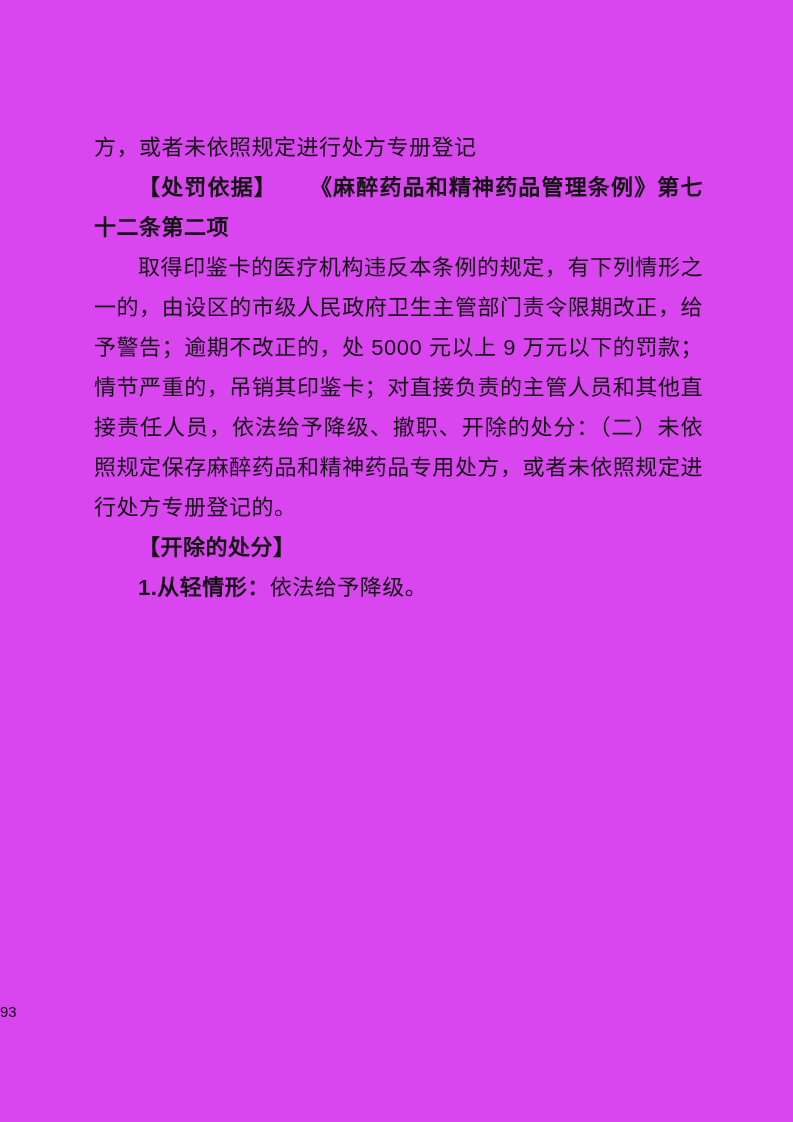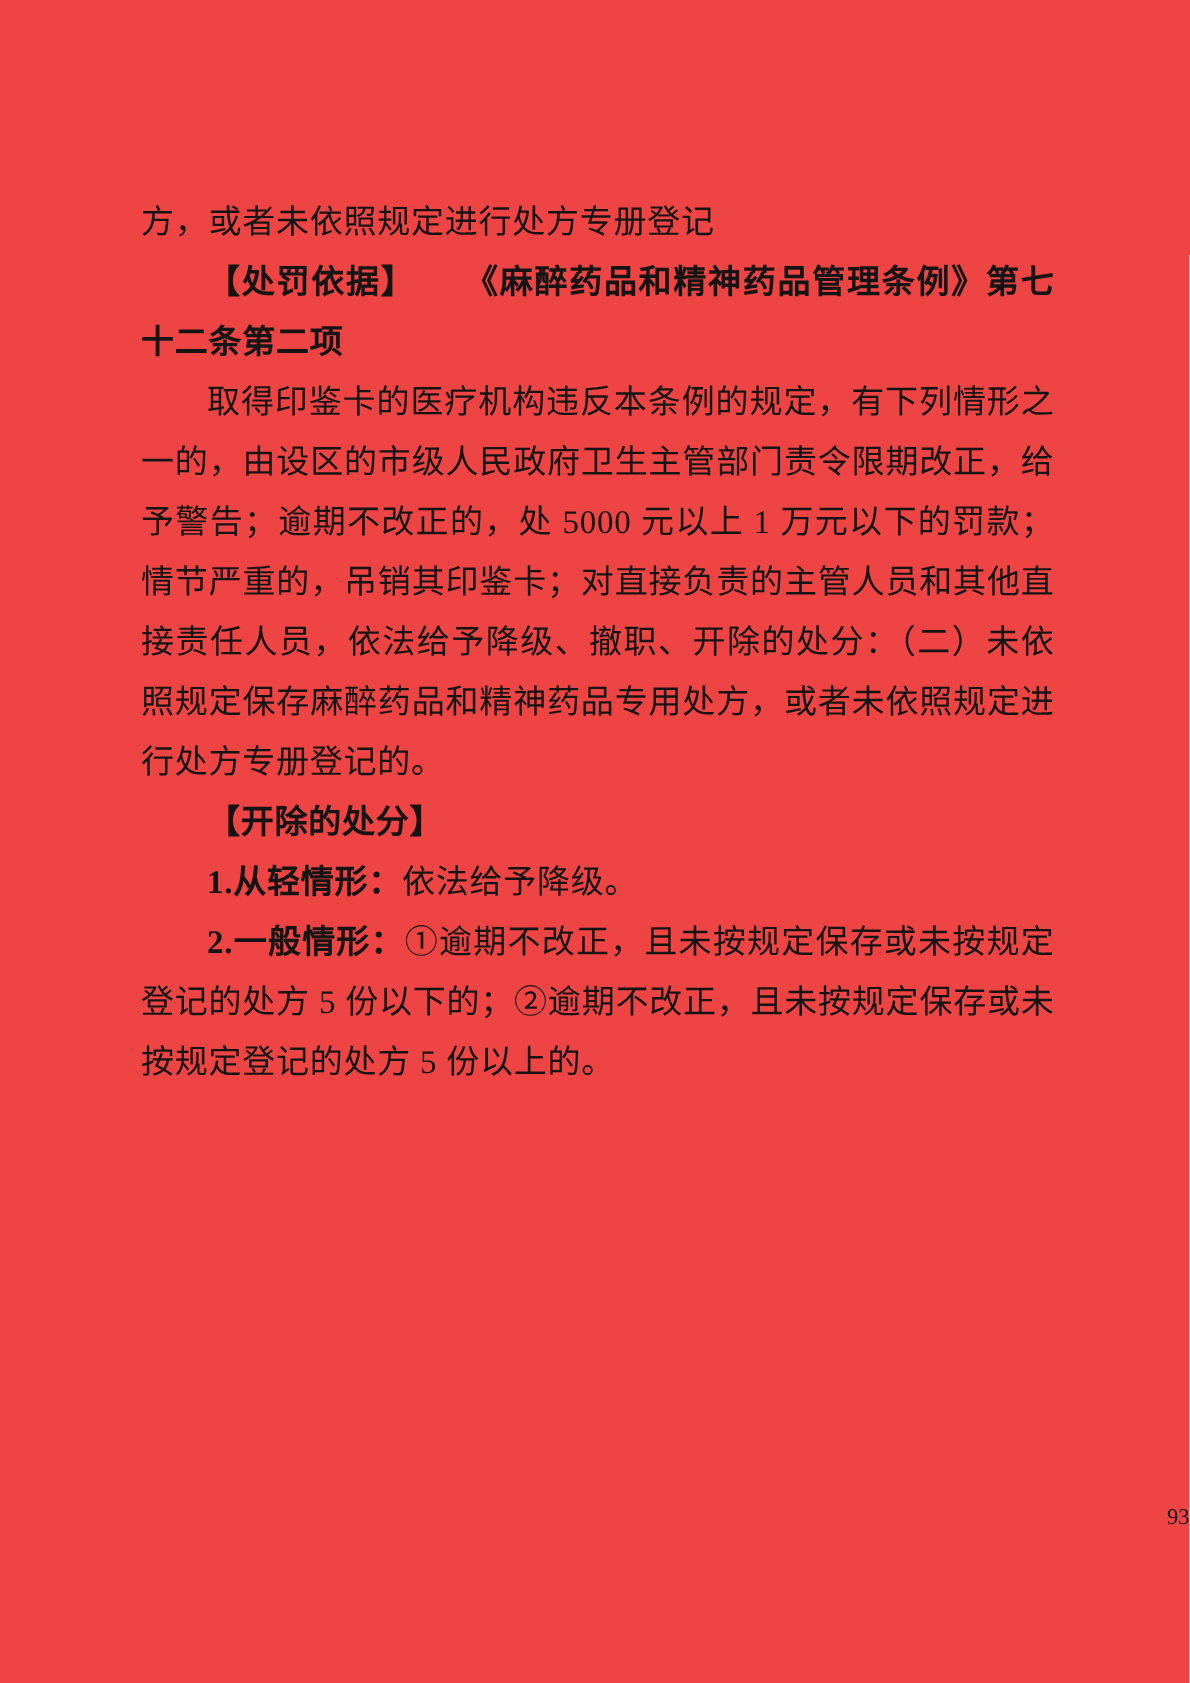--- a/index.html
+++ b/index.html
@@ -4,23 +4,23 @@
 <style>
   html, body {
     margin: 0;
     padding: 0;
     background: #ffffff;
   }
   .page {
     position: relative;
     width: 793px;
     height: 1122px;
-    background: #ef4444;
+    background: #d946ef;
     overflow: hidden;
-    font-family: Liberation Serif, serif;
+    font-family: Liberation Sans, sans-serif;
     color: #141414;
   }
   .content {
     position: absolute;
     left: 94px;
     top: 128px;
     width: 609px;
     font-size: 22px;
     line-height: 40px;
     text-align: justify;
@@ -40,56 +40,53 @@
     font-weight: bold;
   }
   .law-gap {
     margin-right: 44px;
   }
   .footer {
     position: absolute;
     top: 1002px;
     left: 0;
     width: 100%;
-    text-align: right;
+    text-align: left;
     font-size: 15px;
     line-height: 20px;
     color: #141414;
   }
 </style>
 </head>
 <body>
 
 <div class="page">
   <div class="content">
 
     <p>
       <span>方，或者未依照规定进行处方专册登记</span>
     </p>
 
     <p class="indent bold">
       <span class="label law-gap">【处罚依据】</span><span>《麻醉药品和精神药品管理条例》第七十二条第二项</span>
     </p>
 
     <p class="indent">
-      <span>取得印鉴卡的医疗机构违反本条例的规定，有下列情形之一的，由设区的市级人民政府卫生主管部门责令限期改正，给予警告；逾期不改正的，处 5000 元以上 1 万元以下的罚款；情节严重的，吊销其印鉴卡；对直接负责的主管人员和其他直接责任人员，依法给予降级、撤职、开除的处分：（二）未依照规定保存麻醉药品和精神药品专用处方，或者未依照规定进行处方专册登记的。</span>
+      <span>取得印鉴卡的医疗机构违反本条例的规定，有下列情形之一的，由设区的市级人民政府卫生主管部门责令限期改正，给予警告；逾期不改正的，处 5000 元以上 9 万元以下的罚款；情节严重的，吊销其印鉴卡；对直接负责的主管人员和其他直接责任人员，依法给予降级、撤职、开除的处分：（二）未依照规定保存麻醉药品和精神药品专用处方，或者未依照规定进行处方专册登记的。</span>
     </p>
 
     <p class="indent bold">
       <span>【开除的处分】</span>
     </p>
 
     <p class="indent">
       <span class="label">1.从轻情形：</span><span>依法给予降级。</span>
     </p>
 
 
-    <p class="indent">
-      <span class="label">2.一般情形：</span><span>①逾期不改正，且未按规定保存或未按规定登记的处方 5 份以下的；②逾期不改正，且未按规定保存或未按规定登记的处方 5 份以上的。</span>
-    </p>
 
 
 
 
 
   </div>
 
   <div class="footer">
     <span>93</span>
   </div>

